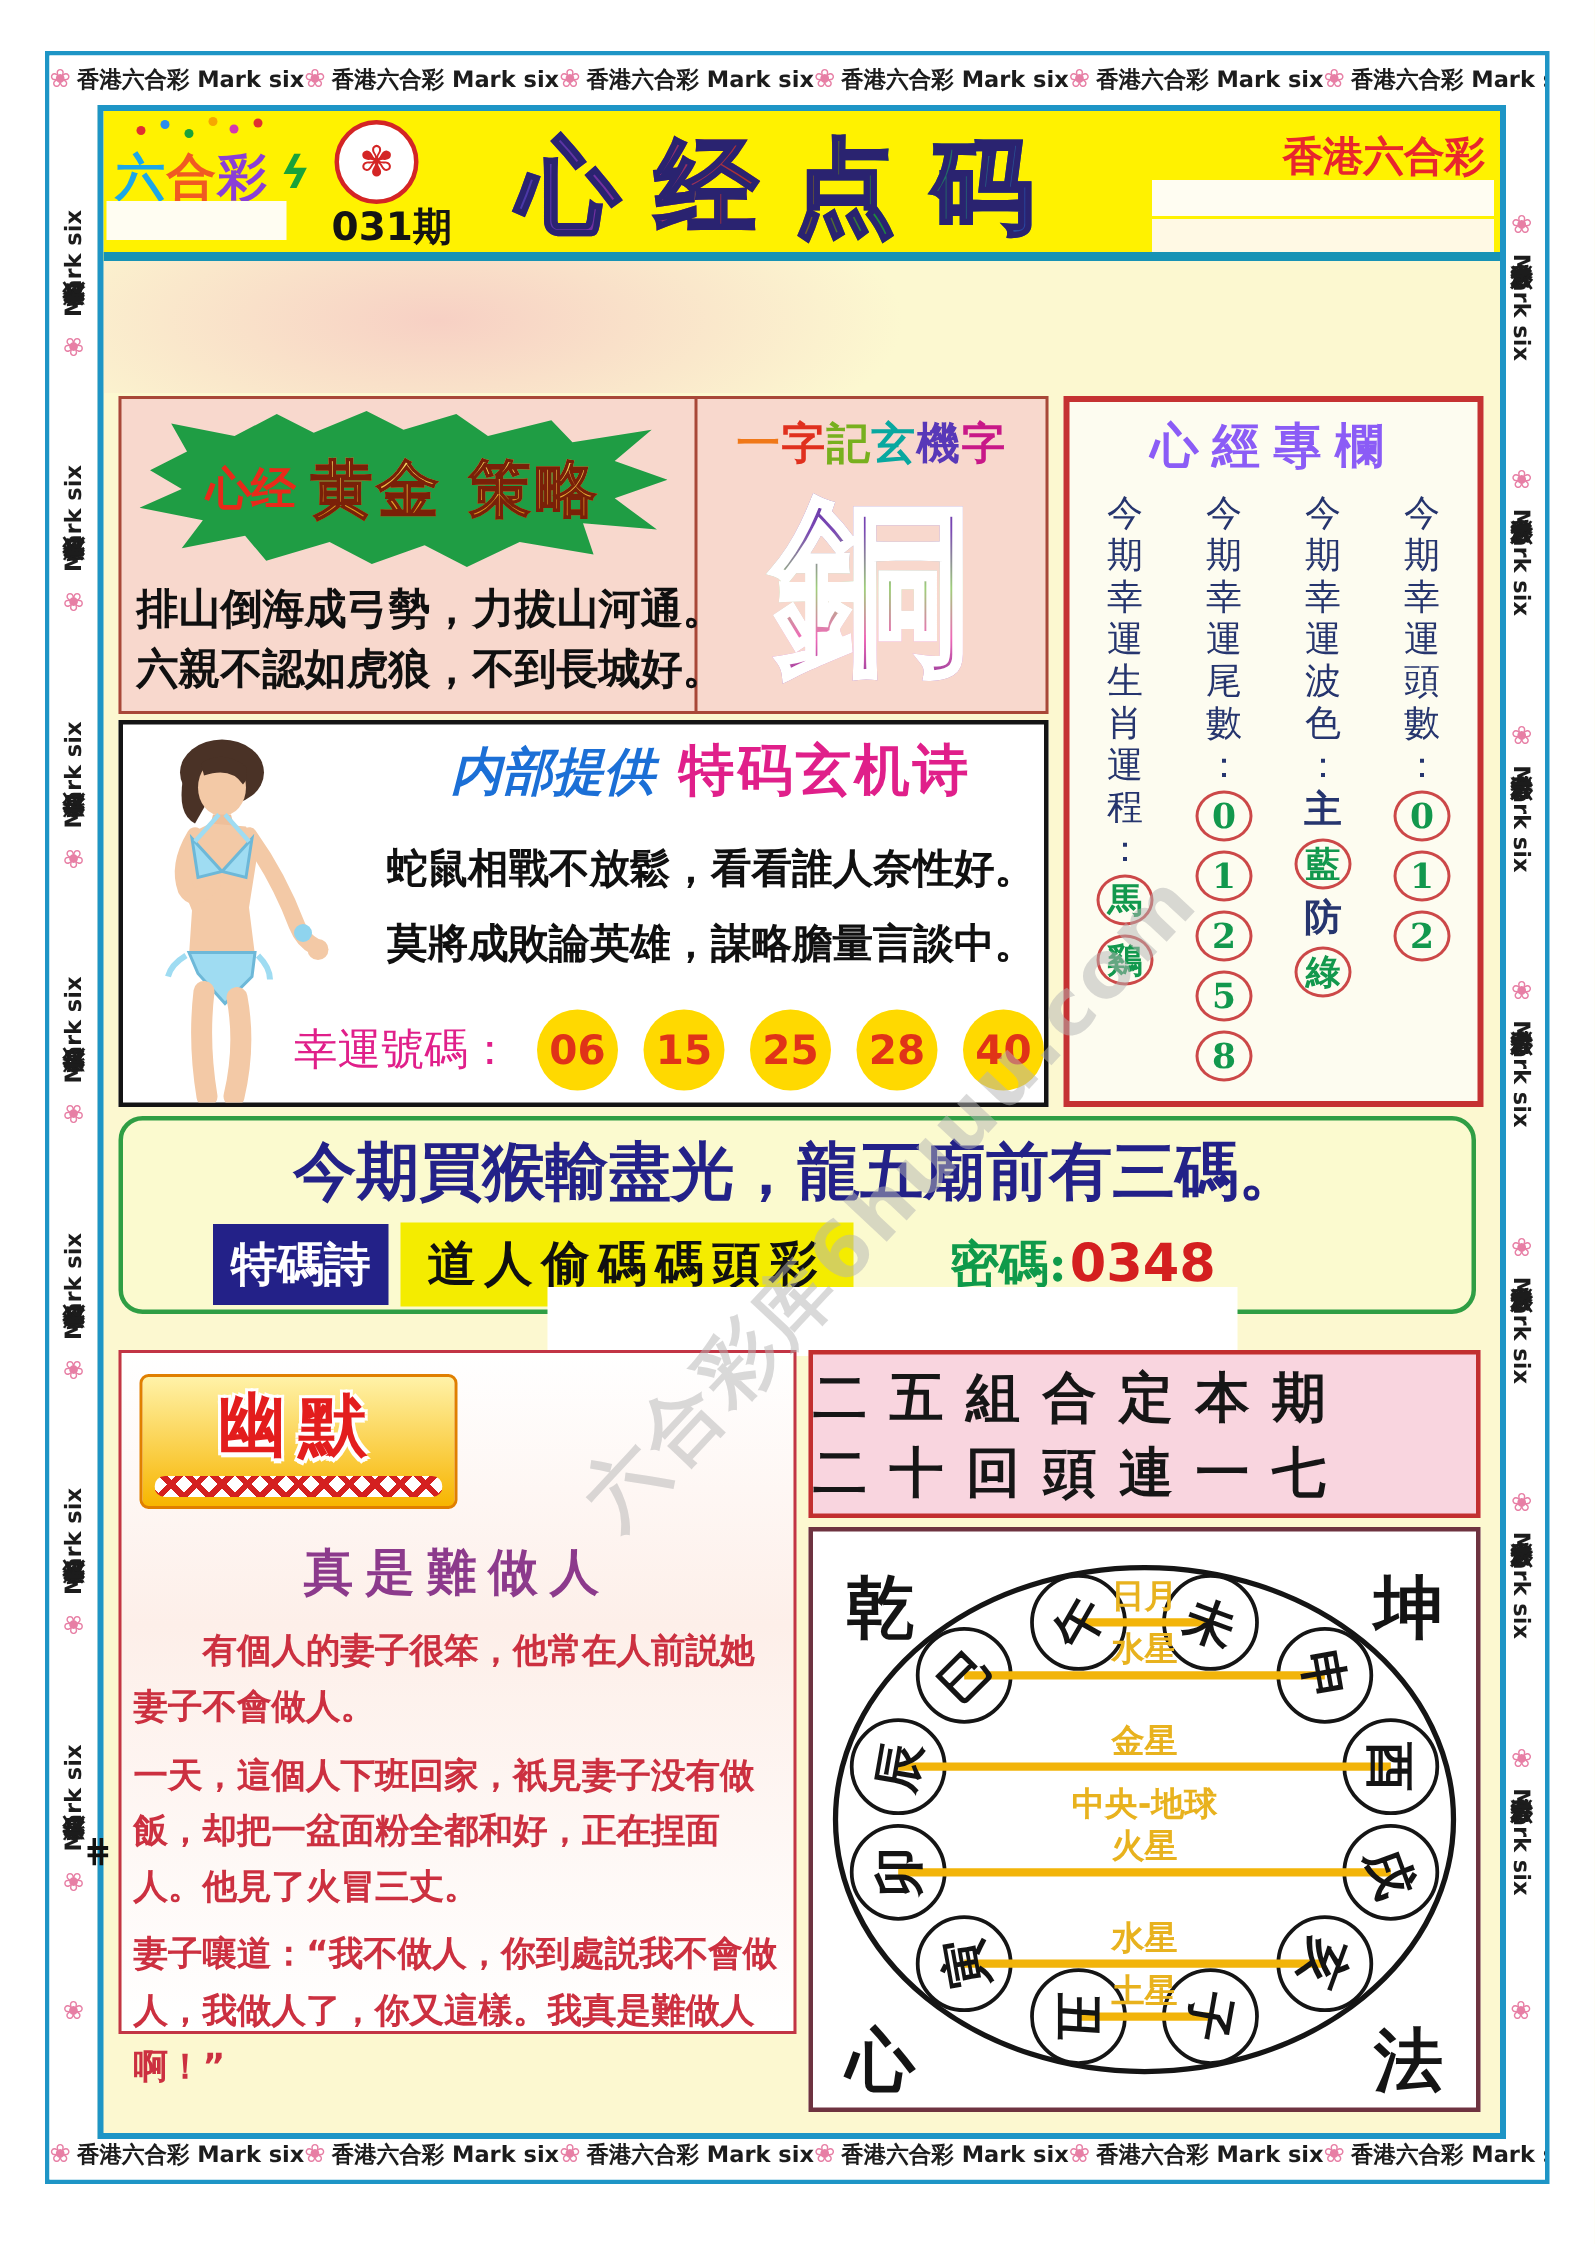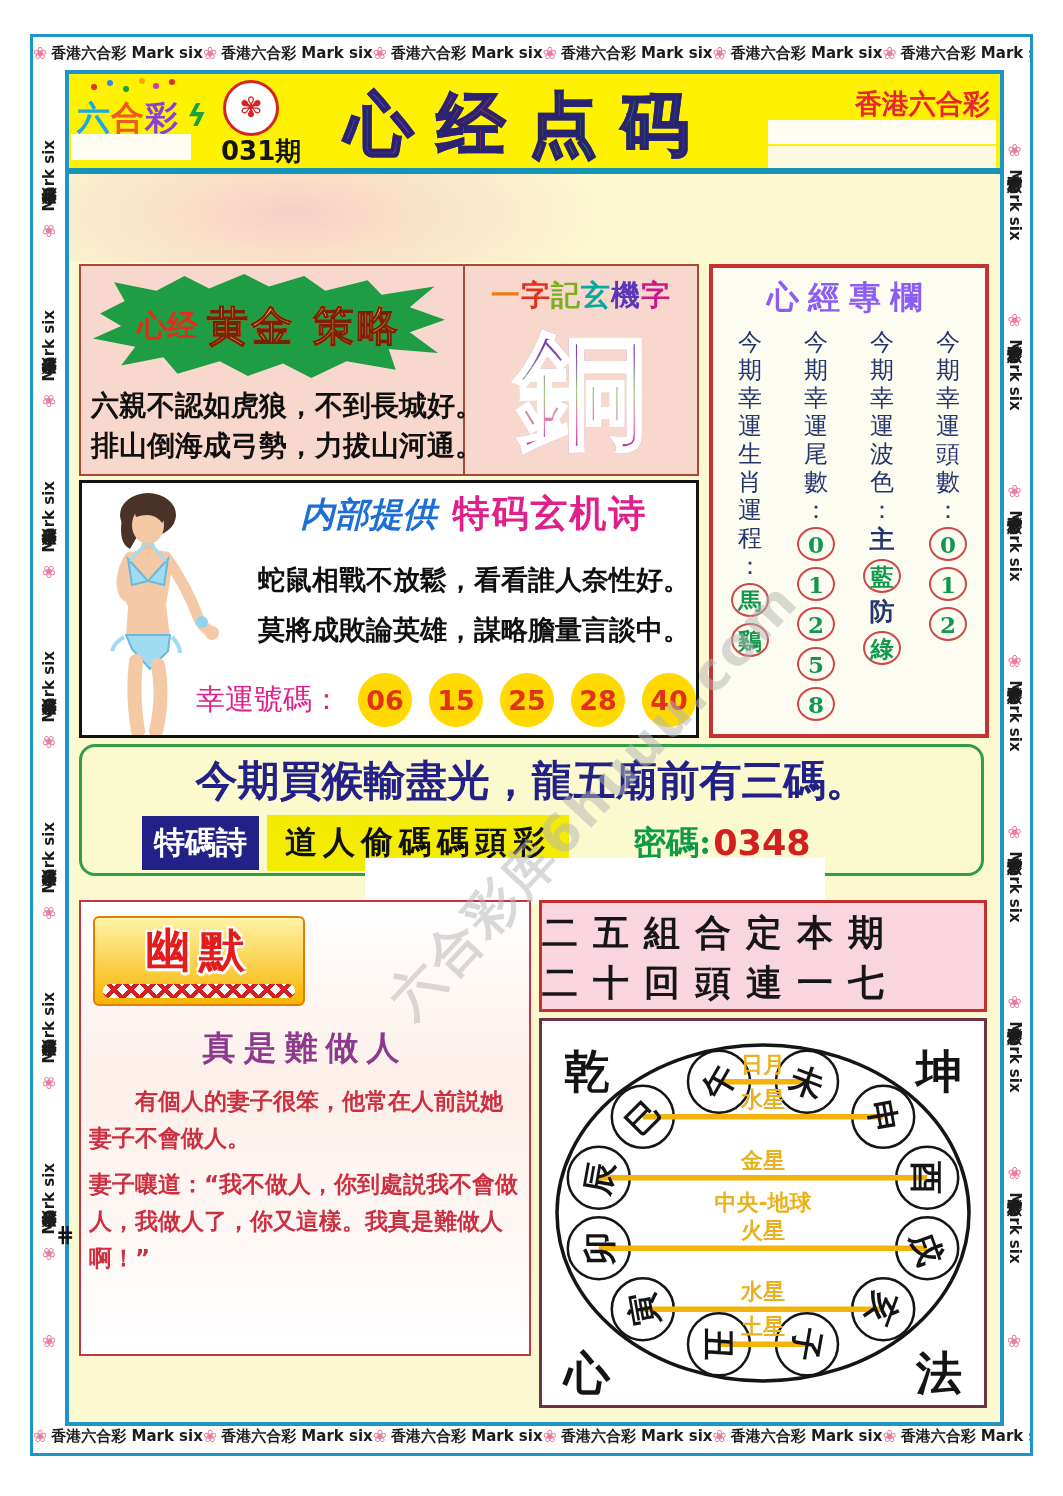--- a/index.html
+++ b/index.html
@@ -245,22 +245,22 @@
 
       <div class="gap-zone"></div>
 
       <div class="box-row1">
         <div class="cell-strategy">
           <div class="badge">
             <span class="badge-prefix">心经</span>
             <span class="badge-main">黄金 策略</span>
           </div>
           <div class="strategy-lines">
+            <div>排山倒海成弓勢，力拔山河通。</div>
             <div>六親不認如虎狼，不到長城好。</div>
-            <div>排山倒海成弓勢，力拔山河通。</div>
           </div>
         </div>
         <div class="cell-mystery">
           <div class="mystery-title" id="mystery-title"><span style="color: rgb(240, 120, 24);">一</span><span style="color: rgb(224, 48, 30);">字</span><span style="color: rgb(120, 176, 30);">記</span><span style="color: rgb(8, 168, 160);">玄</span><span style="color: rgb(88, 56, 184);">機</span><span style="color: rgb(200, 24, 136);">字</span></div>
           <div class="mystery-char">銅</div>
         </div>
       </div>
 
       <div class="box-heart">
         <div class="heart-title">心經專欄</div>
@@ -376,20 +376,21 @@
       <div class="box-humor">
         <div class="humor-head">
           <div class="humor-logo">
             <div class="humor-logo-text">幽默</div>
             <div class="humor-chain"></div>
           </div>
         </div>
         <div class="humor-title">真是難做人</div>
         <div class="humor-body" id="humor-body">
             <p class="indent">有個人的妻子很笨，他常在人前説她妻子不會做人。</p>
+            <p>一天，這個人下班回家，衹見妻子没有做飯，却把一盆面粉全都和好，正在捏面人。他見了火冒三丈。</p>
             <p>妻子嚷道：“我不做人，你到處説我不會做人，我做人了，你又這樣。我真是難做人啊！”</p>
           </div>
       </div>
 
       <div class="box-couplet">
         <div class="couplet-line">二五組合定本期</div>
         <div class="couplet-line">二十回頭連一七</div>
       </div>
 
       <div class="box-diagram">

